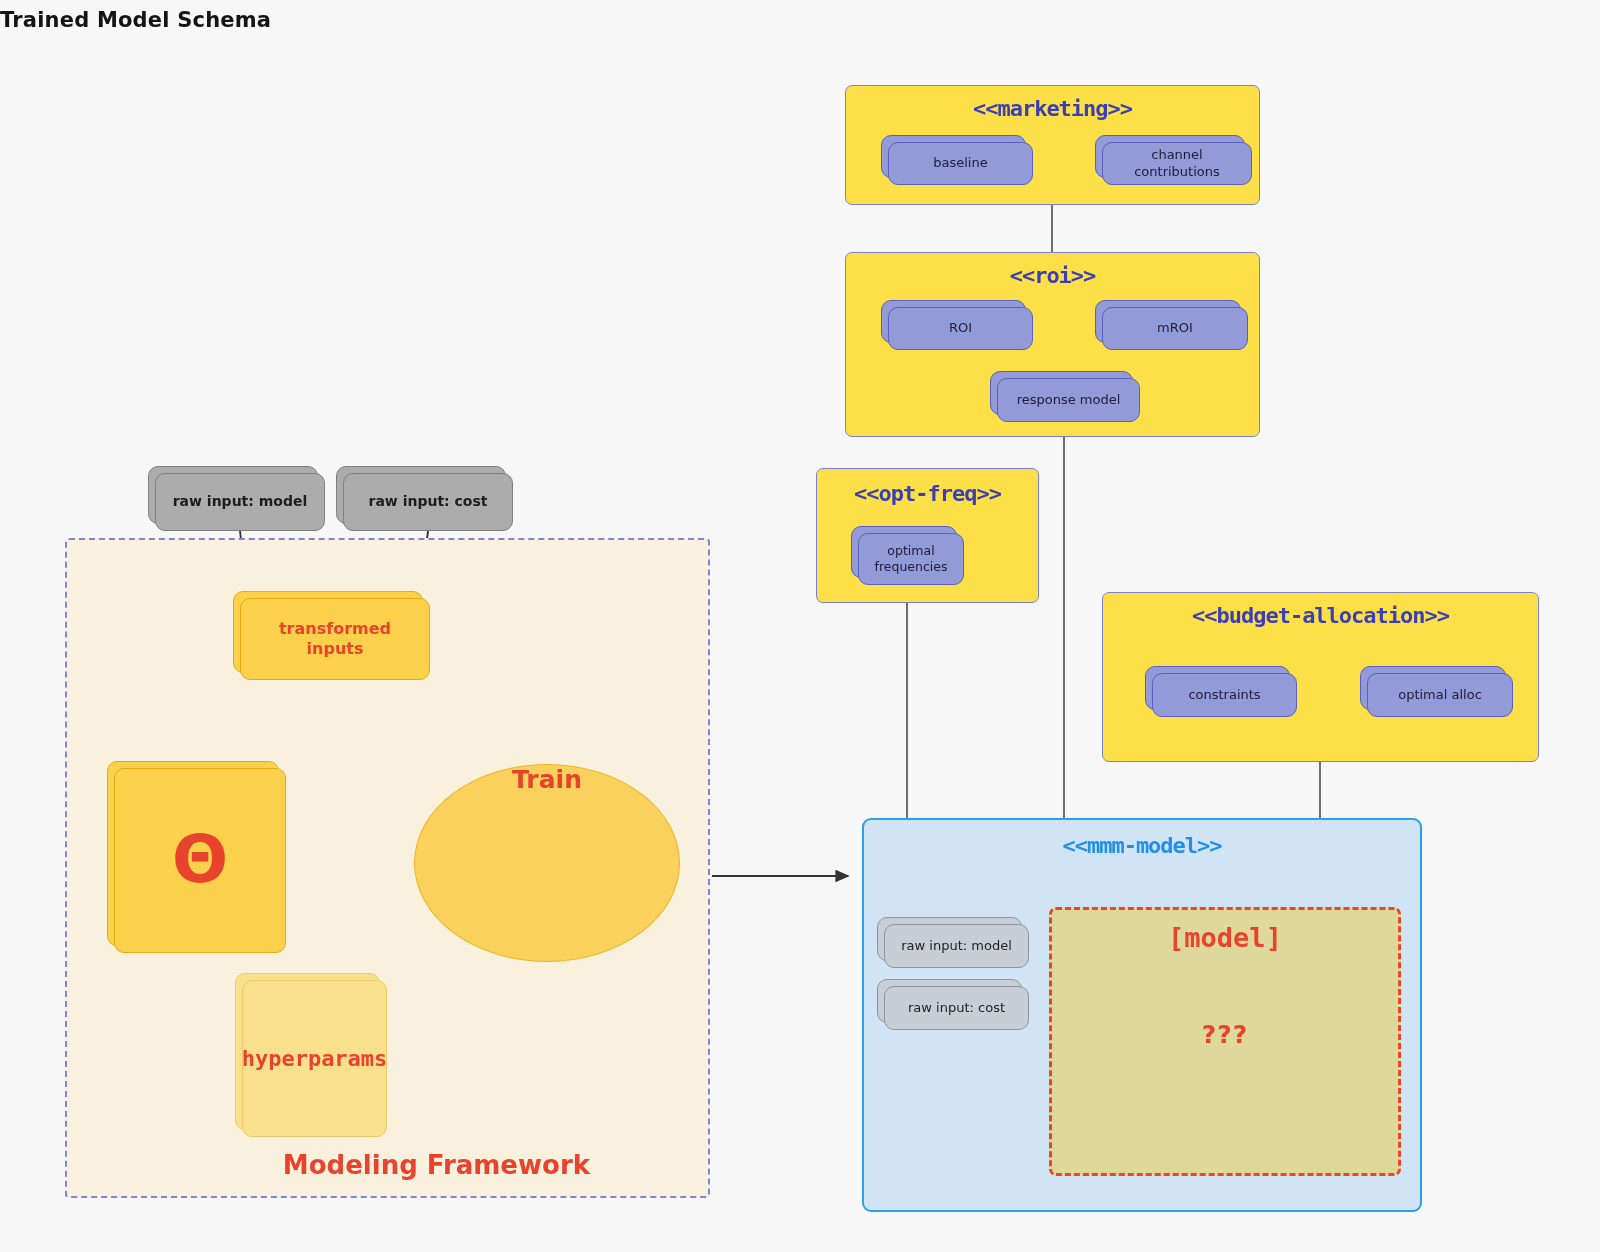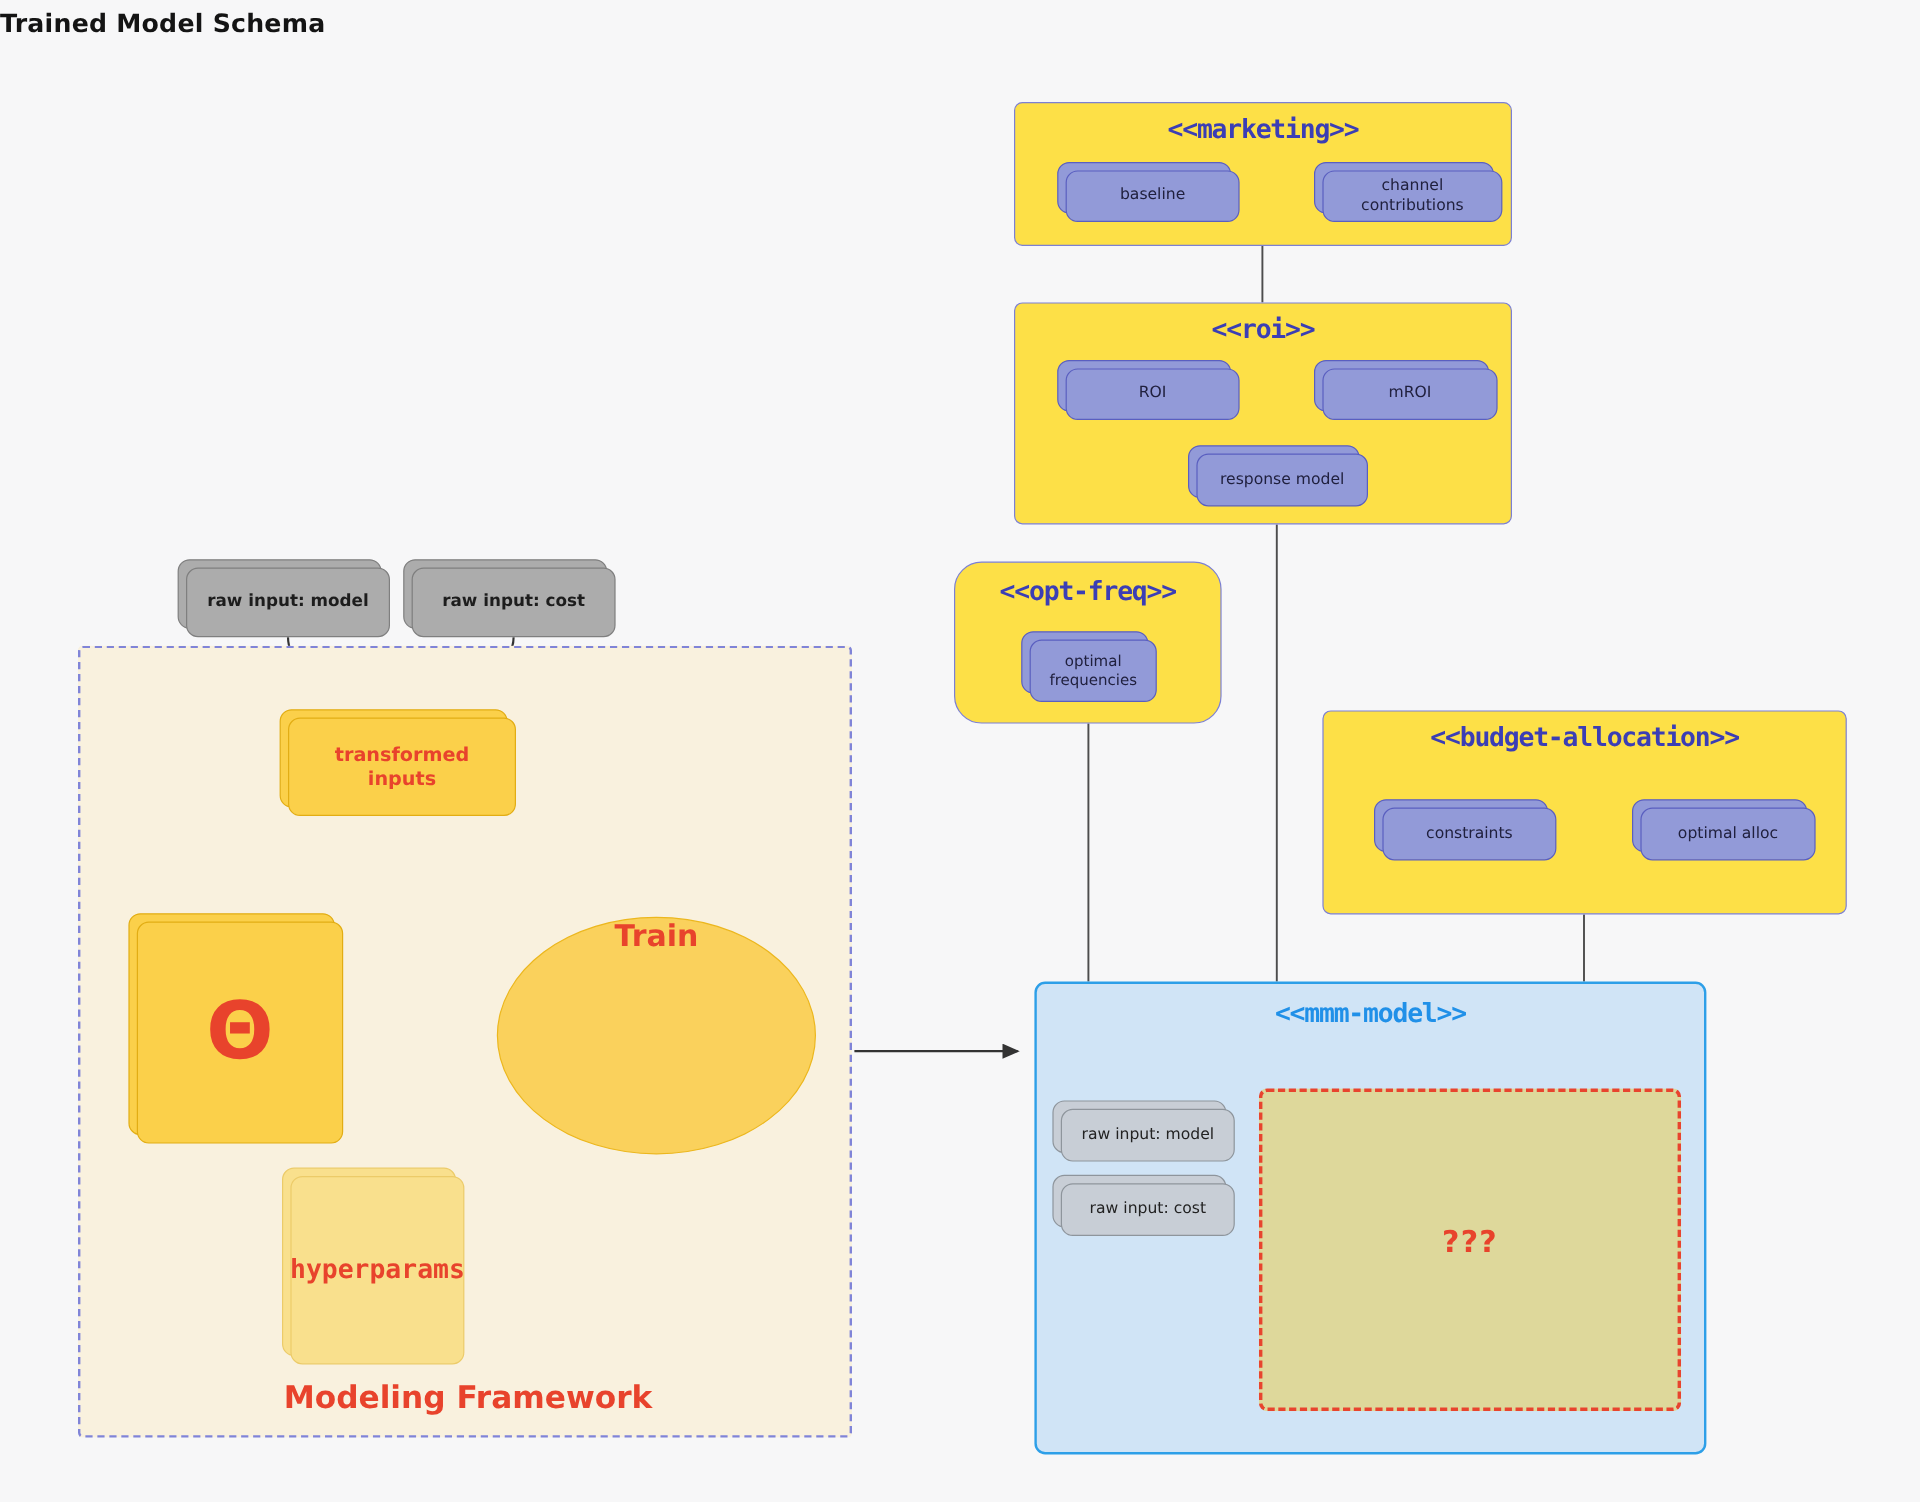--- a/index.html
+++ b/index.html
@@ -60,21 +60,21 @@
   .model-box .model-label{
     position:absolute;left:0;right:0;top:12px;text-align:center;
     font-family:"DejaVu Sans Mono","Liberation Mono",monospace;
     font-size:27px;font-weight:bold;color:#e8432c;
   }
   .model-box .model-unknown{
     position:absolute;left:0;right:0;top:110px;text-align:center;
     font-size:25px;font-weight:bold;color:#e8432c;letter-spacing:1px;
   }
   .framework-label{
-    position:absolute;text-align:center;
+    position:absolute;text-align:right;
     font-size:26px;font-weight:bold;color:#e8432c;
   }
   svg.connectors{position:absolute;left:0;top:0;pointer-events:none;}
 </style>
 </head>
 <body>
 
 <div class="abs diagram-title">Trained Model Schema</div>
 
 <svg class="connectors" width="1600" height="1252" viewBox="0 0 1600 1252">
@@ -133,21 +133,21 @@
 </div>
 <div class="node purple-n" style="left:1102px;top:307px;width:146px;height:43px;">
   <i class="ghost"></i>
   <span class="face">mROI</span>
 </div>
 <div class="node purple-n" style="left:997px;top:378px;width:143px;height:44px;">
   <i class="ghost"></i>
   <span class="face">response model</span>
 </div>
 
-<div class="cluster purple" style="left:795px;top:468px;width:223px;height:135px;border-radius:23px;">
+<div class="cluster purple" style="left:816px;top:468px;width:223px;height:135px;">
   <div class="cluster-title" style="top:12px;">&lt;&lt;opt-freq&gt;&gt;</div>
 </div>
 <div class="node purple-n" style="left:858px;top:533px;width:106px;height:52px;">
   <i class="ghost"></i>
   <span class="face" style="font-size:12.5px;">optimal frequencies</span>
 </div>
 
 <div class="cluster purple" style="left:1102px;top:592px;width:437px;height:170px;">
   <div class="cluster-title" style="top:10px;">&lt;&lt;budget-allocation&gt;&gt;</div>
 </div>
@@ -156,20 +156,21 @@
   <span class="face">constraints</span>
 </div>
 <div class="node purple-n" style="left:1367px;top:673px;width:146px;height:44px;">
   <i class="ghost"></i>
   <span class="face">optimal alloc</span>
 </div>
 
 <div class="cluster blue" style="left:862px;top:818px;width:560px;height:394px;">
   <div class="cluster-title blue-t" style="top:13px;">&lt;&lt;mmm-model&gt;&gt;</div>
   <div class="model-box" style="left:185px;top:87px;width:352px;height:269px;">
+    <div class="model-label">[model]</div>
     <div class="model-unknown">???</div>
   </div>
 </div>
 <div class="node grayblue-n" style="left:884px;top:924px;width:145px;height:44px;">
   <i class="ghost"></i>
   <span class="face">raw input: model</span>
 </div>
 <div class="node grayblue-n" style="left:884px;top:986px;width:145px;height:44px;">
   <i class="ghost"></i>
   <span class="face">raw input: cost</span>

